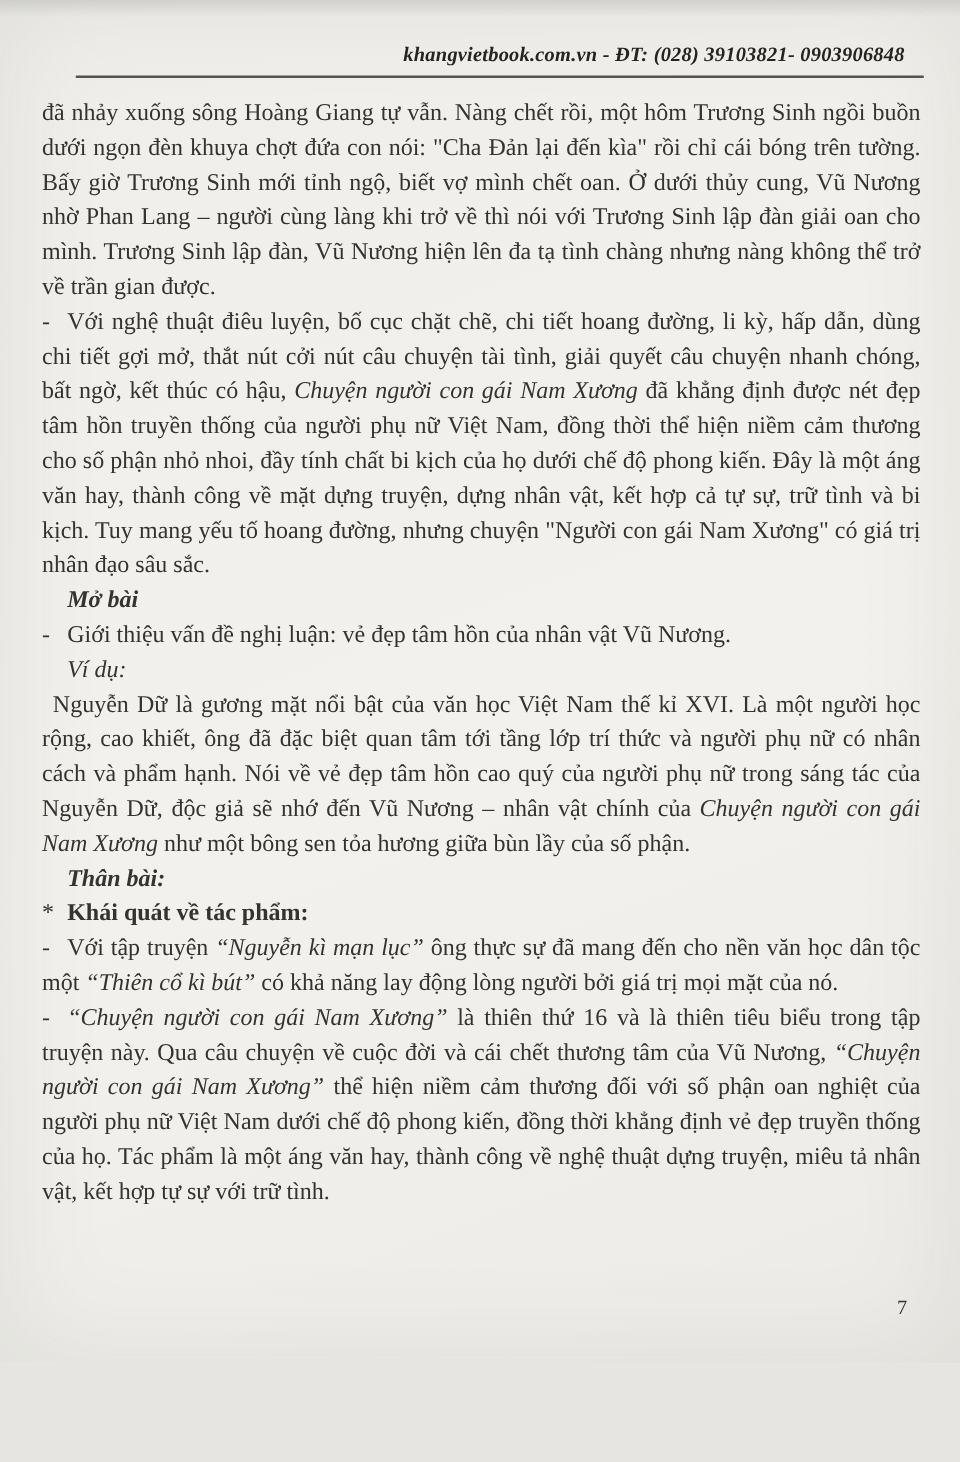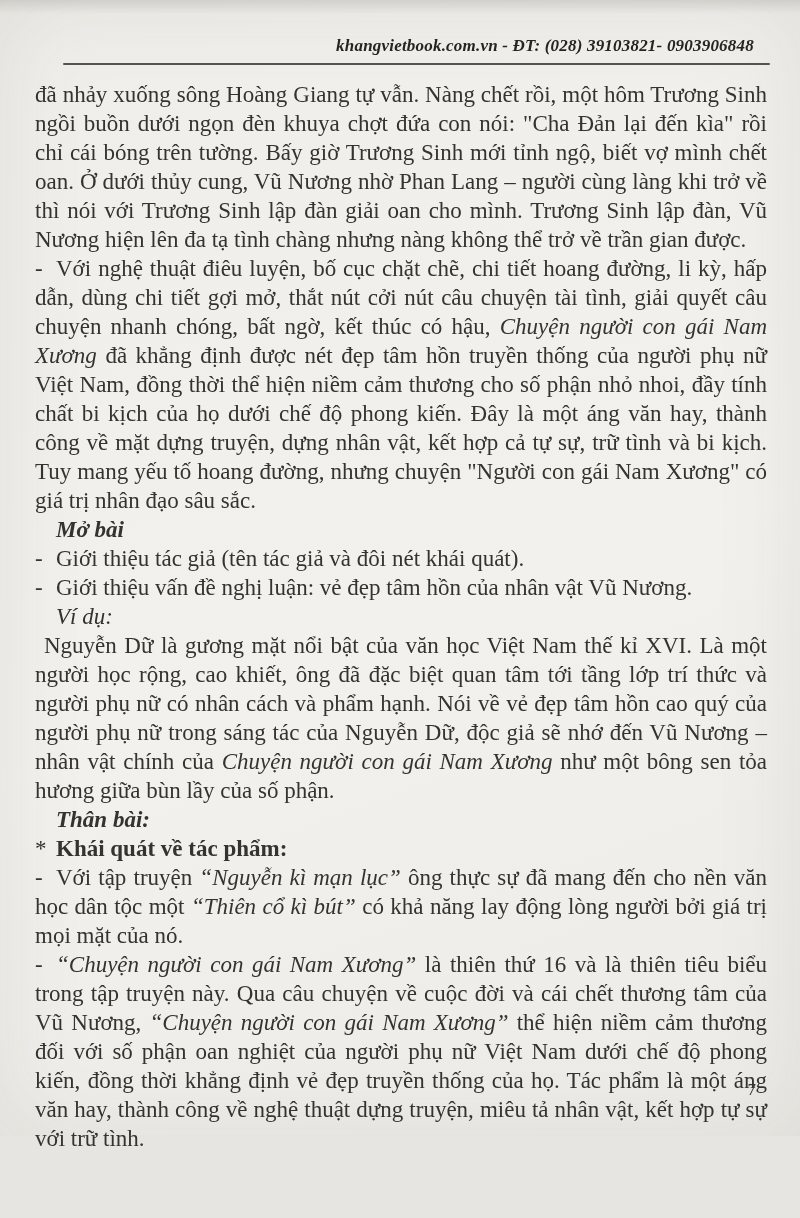--- a/index.html
+++ b/index.html
@@ -35,21 +35,21 @@
     letter-spacing: 0.2px;
   }
   .header-rule {
     margin: 7px 30px 0 63px;
     height: 2px;
     background: #55534e;
     border-radius: 1px;
   }
   .page-body {
     padding: 15px 33px 0 35px;
-    font-size: 23px;
+    font-size: 20px;
     line-height: 29px;
     color: #35332e;
   }
   .para { margin: 0; text-align: justify; }
   .para-heading { padding-left: 21px; text-align: left; }
   .para-indent { text-indent: 9px; }
   .marker { display: inline-block; width: 21px; }
   .run-i  { font-style: italic; }
   .run-b  { font-weight: bold; }
   .run-bi { font-weight: bold; font-style: italic; }
@@ -67,21 +67,20 @@
 
   <header class="page-header">
     <div class="header-text">khangvietbook.com.vn - ĐT: (028) 39103821- 0903906848</div>
     <div class="header-rule"></div>
   </header>
 
   <main class="page-body">
       <p class="para para-flow"><span class="run-n">đã nhảy xuống sông Hoàng Giang tự vẫn. Nàng chết rồi, một hôm Trương Sinh ngồi buồn dưới ngọn đèn khuya chợt đứa con nói: "Cha Đản lại đến kìa" rồi chỉ cái bóng trên tường. Bấy giờ Trương Sinh mới tỉnh ngộ, biết vợ mình chết oan. Ở dưới thủy cung, Vũ Nương nhờ Phan Lang – người cùng làng khi trở về thì nói với Trương Sinh lập đàn giải oan cho mình. Trương Sinh lập đàn, Vũ Nương hiện lên đa tạ tình chàng nhưng nàng không thể trở về trần gian được.</span></p>
       <p class="para para-dash"><span class="marker">-</span><span class="run-n">Với nghệ thuật điêu luyện, bố cục chặt chẽ, chi tiết hoang đường, li kỳ, hấp dẫn, dùng chi tiết gợi mở, thắt nút cởi nút câu chuyện tài tình, giải quyết câu chuyện nhanh chóng, bất ngờ, kết thúc có hậu, </span><span class="run-i">Chuyện người con gái Nam Xương</span><span class="run-n"> đã khẳng định được nét đẹp tâm hồn truyền thống của người phụ nữ Việt Nam, đồng thời thể hiện niềm cảm thương cho số phận nhỏ nhoi, đầy tính chất bi kịch của họ dưới chế độ phong kiến. Đây là một áng văn hay, thành công về mặt dựng truyện, dựng nhân vật, kết hợp cả tự sự, trữ tình và bi kịch. Tuy mang yếu tố hoang đường, nhưng chuyện "Người con gái Nam Xương" có giá trị nhân đạo sâu sắc.</span></p>
       <p class="para para-heading"><span class="run-bi">Mở bài</span></p>
-      <p class="para para-dash"><span class="marker">-</span><span class="run-n">Giới thiệu tác giả (tên tác giả và đôi nét khái quát).</span></p>
       <p class="para para-dash"><span class="marker">-</span><span class="run-n">Giới thiệu vấn đề nghị luận: vẻ đẹp tâm hồn của nhân vật Vũ Nương.</span></p>
       <p class="para para-heading"><span class="run-i">Ví dụ:</span></p>
       <p class="para para-indent"><span class="run-n">Nguyễn Dữ là gương mặt nổi bật của văn học Việt Nam thế kỉ XVI. Là một người học rộng, cao khiết, ông đã đặc biệt quan tâm tới tầng lớp trí thức và người phụ nữ có nhân cách và phẩm hạnh. Nói về vẻ đẹp tâm hồn cao quý của người phụ nữ trong sáng tác của Nguyễn Dữ, độc giả sẽ nhớ đến Vũ Nương – nhân vật chính của </span><span class="run-i">Chuyện người con gái Nam Xương</span><span class="run-n"> như một bông sen tỏa hương giữa bùn lầy của số phận.</span></p>
       <p class="para para-heading"><span class="run-bi">Thân bài:</span></p>
       <p class="para para-dash"><span class="marker">*</span><span class="run-b">Khái quát về tác phẩm:</span></p>
       <p class="para para-dash"><span class="marker">-</span><span class="run-n">Với tập truyện </span><span class="run-i">“Nguyễn kì mạn lục”</span><span class="run-n"> ông thực sự đã mang đến cho nền văn học dân tộc một </span><span class="run-i">“Thiên cổ kì bút”</span><span class="run-n"> có khả năng lay động lòng người bởi giá trị mọi mặt của nó.</span></p>
       <p class="para para-dash"><span class="marker">-</span><span class="run-i">“Chuyện người con gái Nam Xương”</span><span class="run-n"> là thiên thứ 16 và là thiên tiêu biểu trong tập truyện này. Qua câu chuyện về cuộc đời và cái chết thương tâm của Vũ Nương, </span><span class="run-i">“Chuyện người con gái Nam Xương”</span><span class="run-n"> thể hiện niềm cảm thương đối với số phận oan nghiệt của người phụ nữ Việt Nam dưới chế độ phong kiến, đồng thời khẳng định vẻ đẹp truyền thống của họ. Tác phẩm là một áng văn hay, thành công về nghệ thuật dựng truyện, miêu tả nhân vật, kết hợp tự sự với trữ tình.</span></p>
     </main>
 
   <span class="page-number">7</span>

